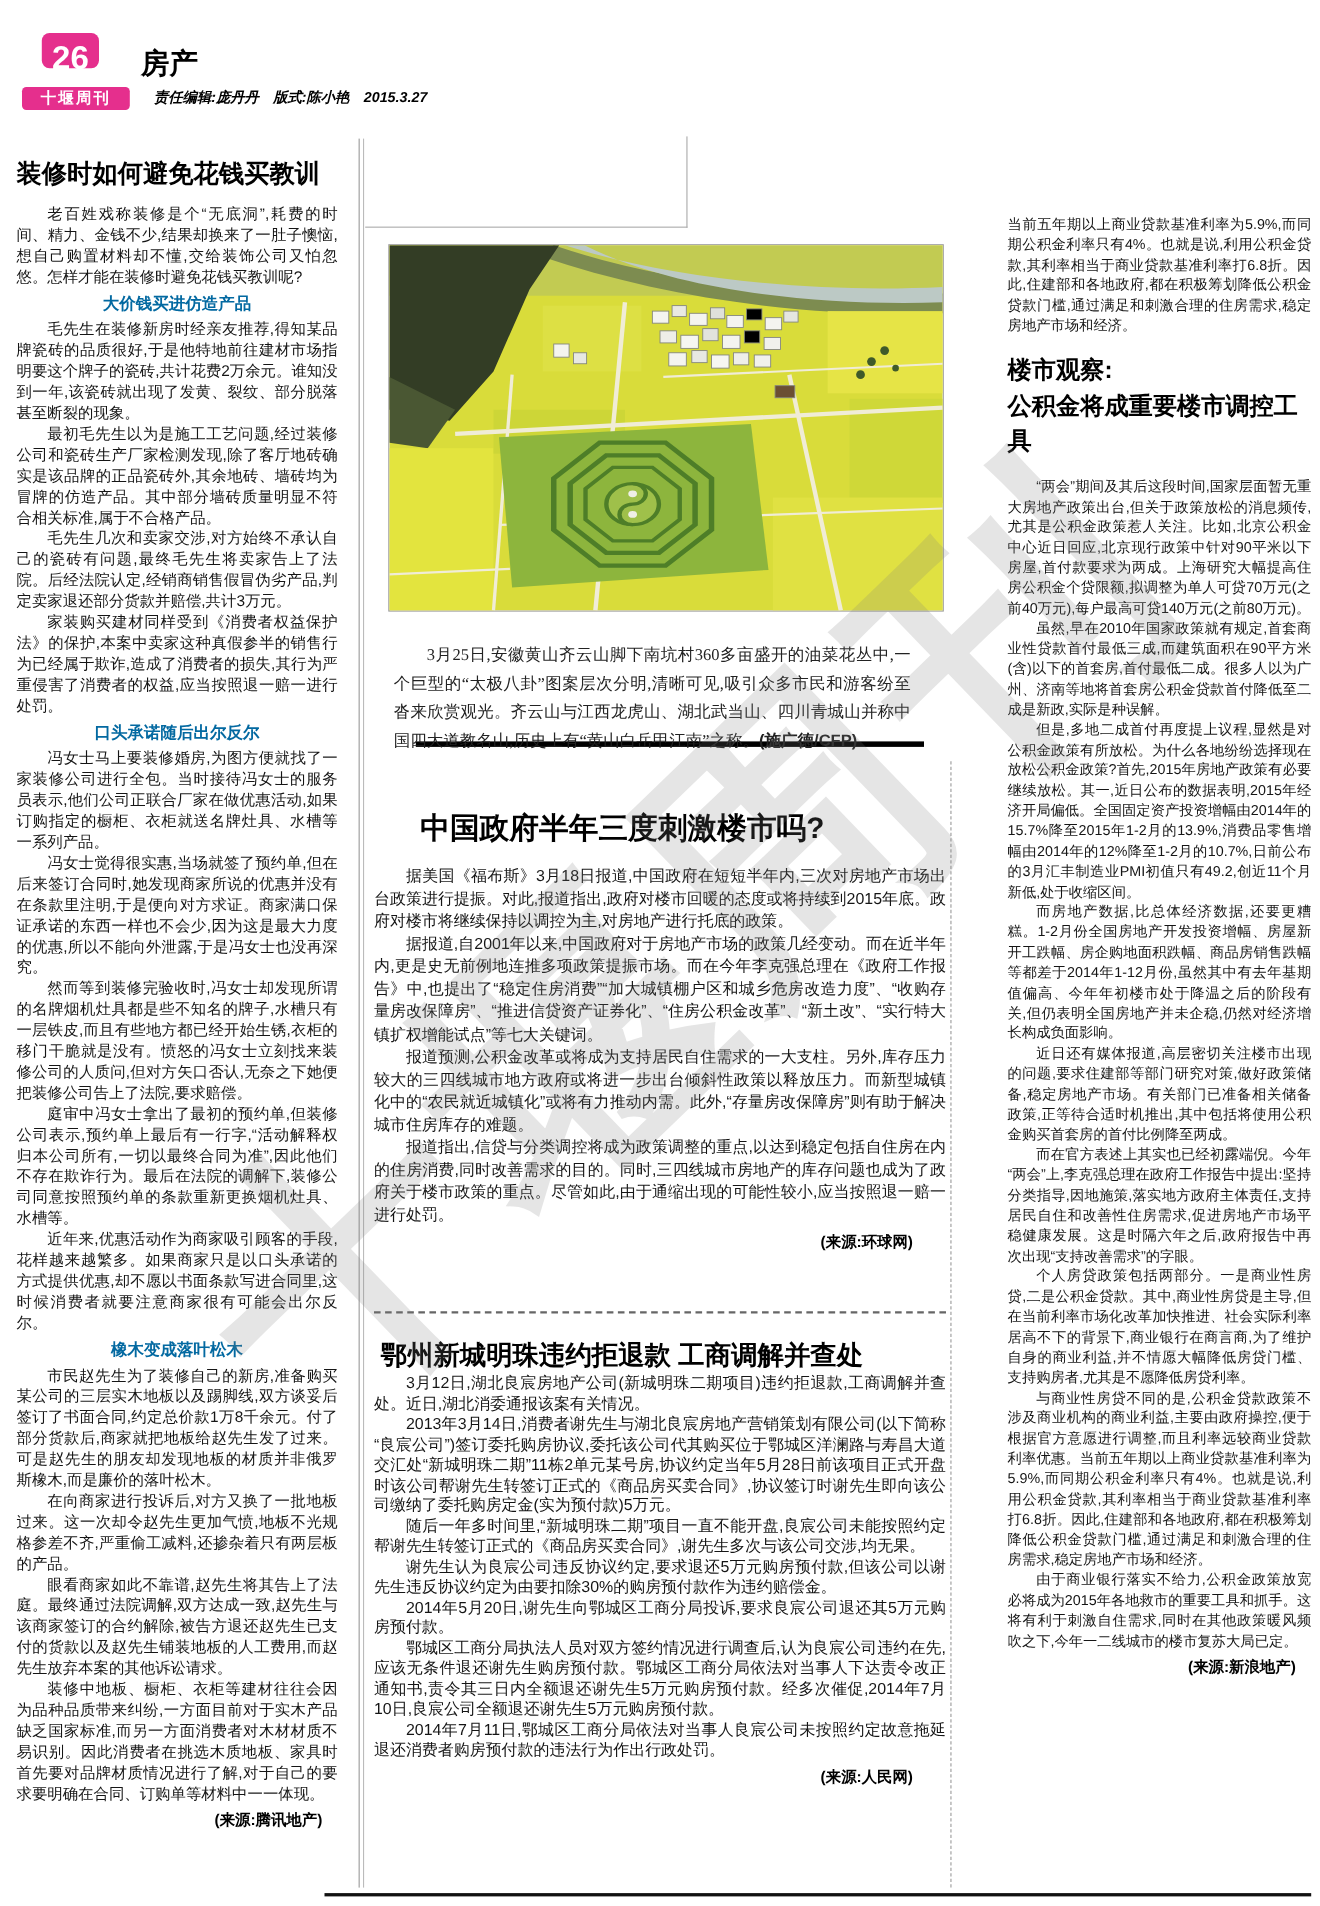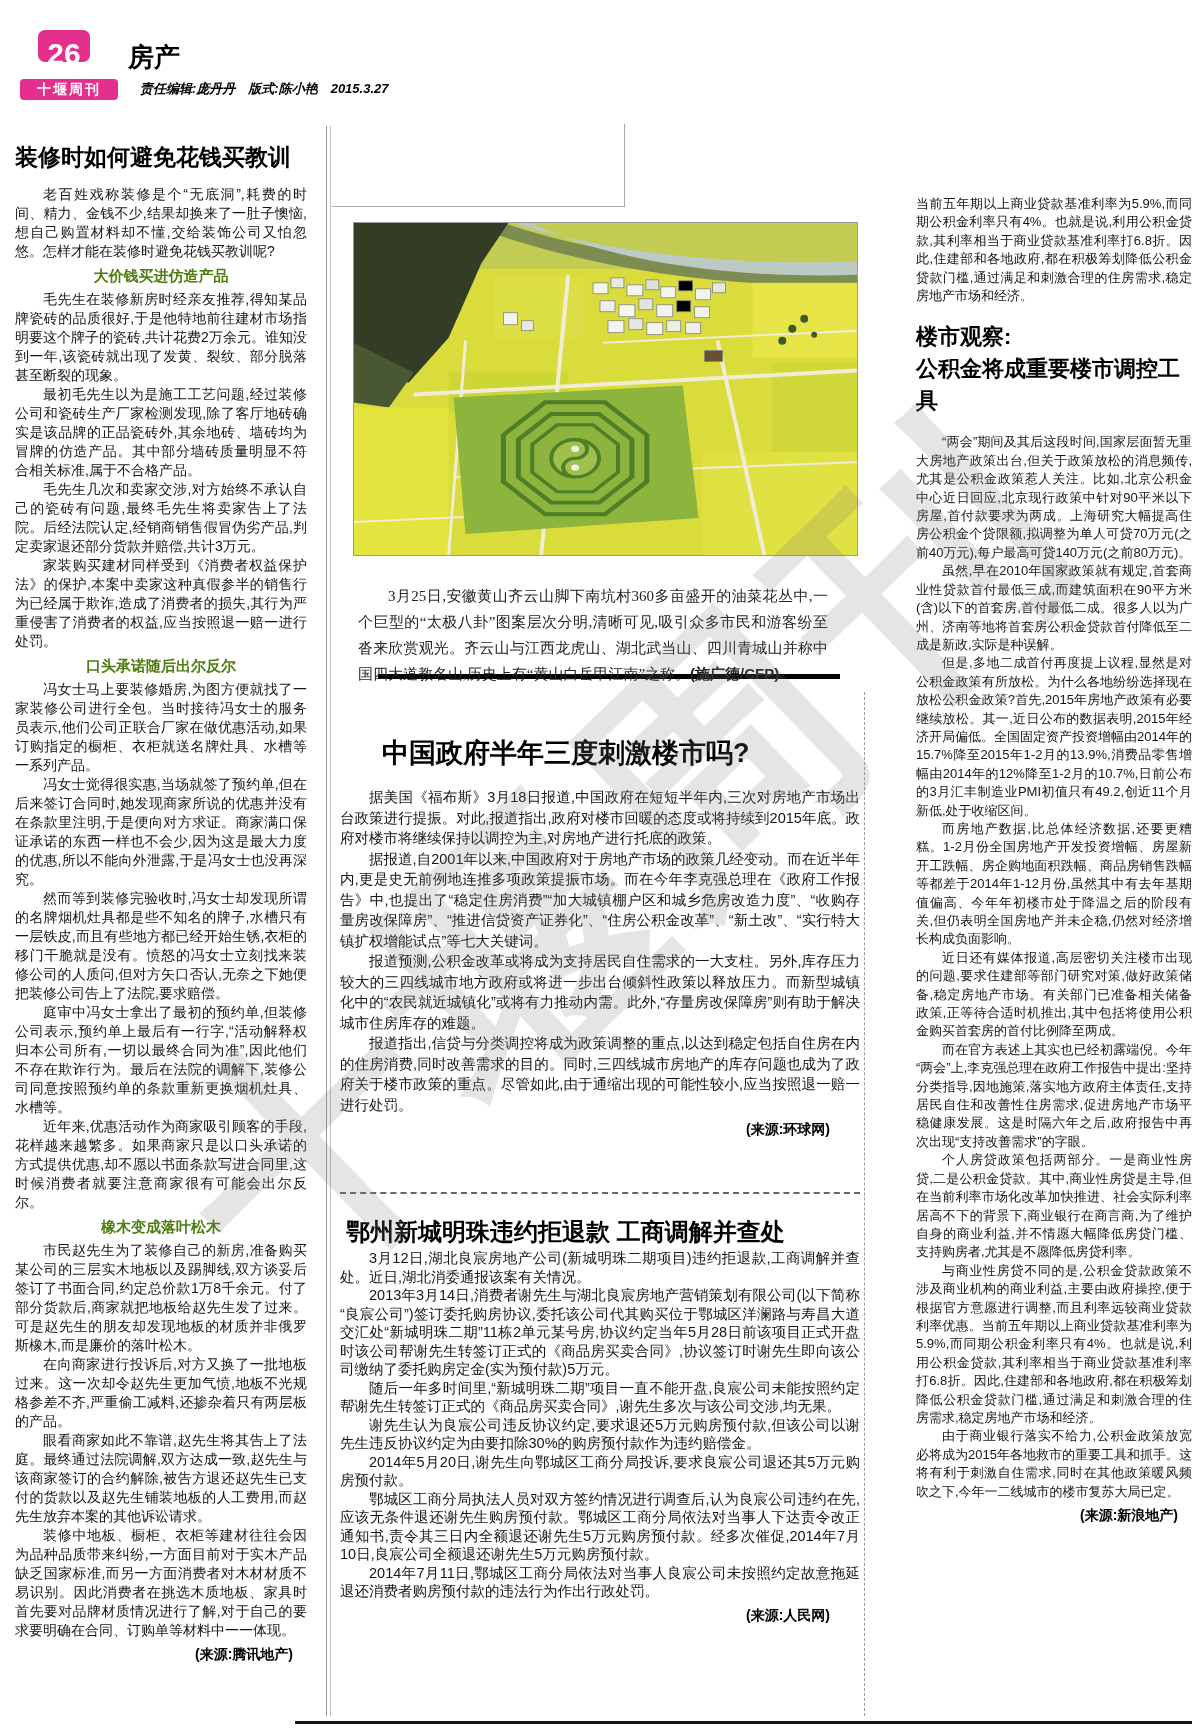--- a/index.html
+++ b/index.html
@@ -10,21 +10,21 @@
                 border-radius:7px;color:#fff;font-size:30px;font-weight:bold;text-align:center;line-height:47px;}
   .badge-bar{position:absolute;left:20px;top:79px;width:98px;height:21px;background:#e52f8d;
              border-radius:4px;color:#fff;font-size:14px;font-weight:bold;text-align:center;line-height:21px;letter-spacing:2px;}
   .section-title{position:absolute;left:128px;top:40px;font-size:26px;font-weight:bold;color:#000;}
   .editor-line{position:absolute;left:140px;top:80px;font-size:13px;font-weight:bold;font-style:italic;color:#000;}
   
   .left-col{position:absolute;left:15px;top:142px;width:292px;}
   .left-col h1{margin:0;font-size:23px;font-weight:bold;white-space:nowrap;color:#000;}
   .left-col .body{margin-top:12px;}
   .left-col .para{font-size:14px;line-height:19px;}
-  .subhead{font-size:15px;font-weight:bold;text-align:center;margin:6px 0 4px 0;color:#4d7c0f;}
+  .subhead{font-size:15px;font-weight:bold;text-align:center;margin:6px 0 4px 0;color:#0369a1;}
   .para{margin:0;text-indent:2em;text-align:justify;color:#151515;}
   .source{font-weight:bold;text-align:right;font-size:14px;margin-top:6px;padding-right:14px;color:#000;}
   
   .photo-wrap{position:absolute;left:353px;top:222px;width:505px;height:334px;border:1px solid #999;box-sizing:border-box;}
   .photo-wrap svg{display:block;width:100%;height:100%;}
   .frame-h{position:absolute;left:332px;top:206px;width:293px;height:1px;background:#aaa;}
   .frame-v{position:absolute;left:624px;top:124px;width:1px;height:83px;background:#aaa;}
   .caption{position:absolute;left:358px;top:568px;width:470px;font-family:"Liberation Serif","DejaVu Serif",serif;
            font-size:15px;line-height:26px;text-align:justify;text-indent:2em;color:#222;}
   .caption .credit{font-weight:bold;font-family:"Liberation Sans",sans-serif;}

